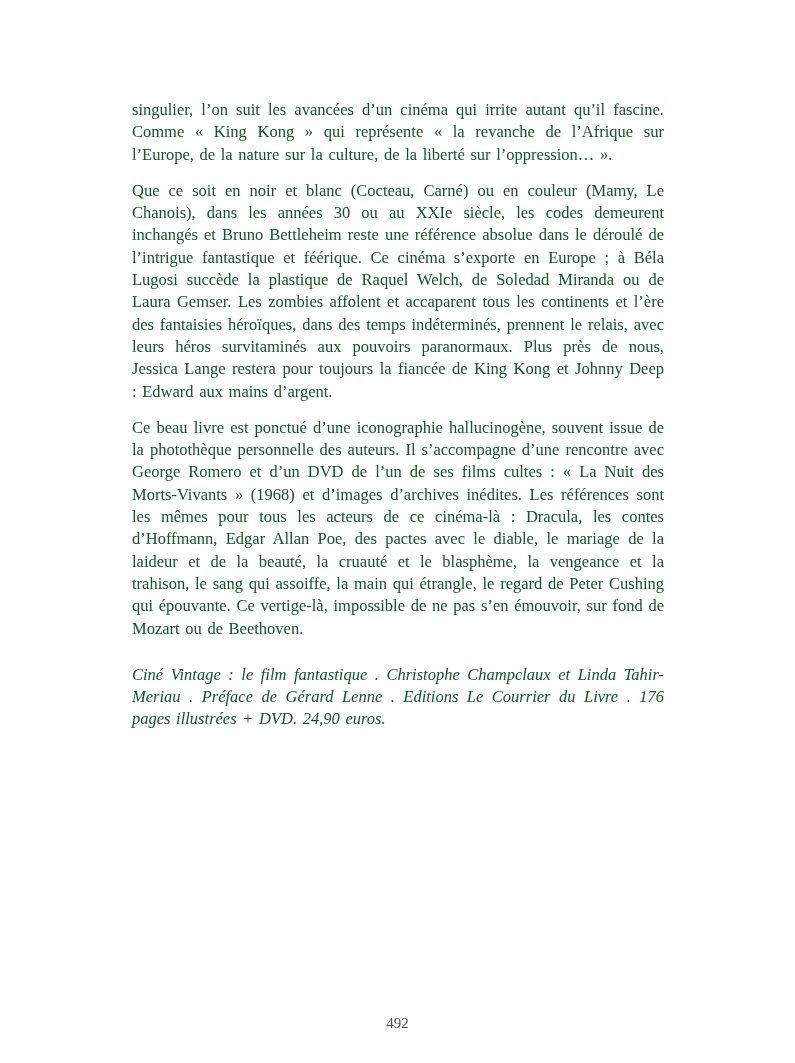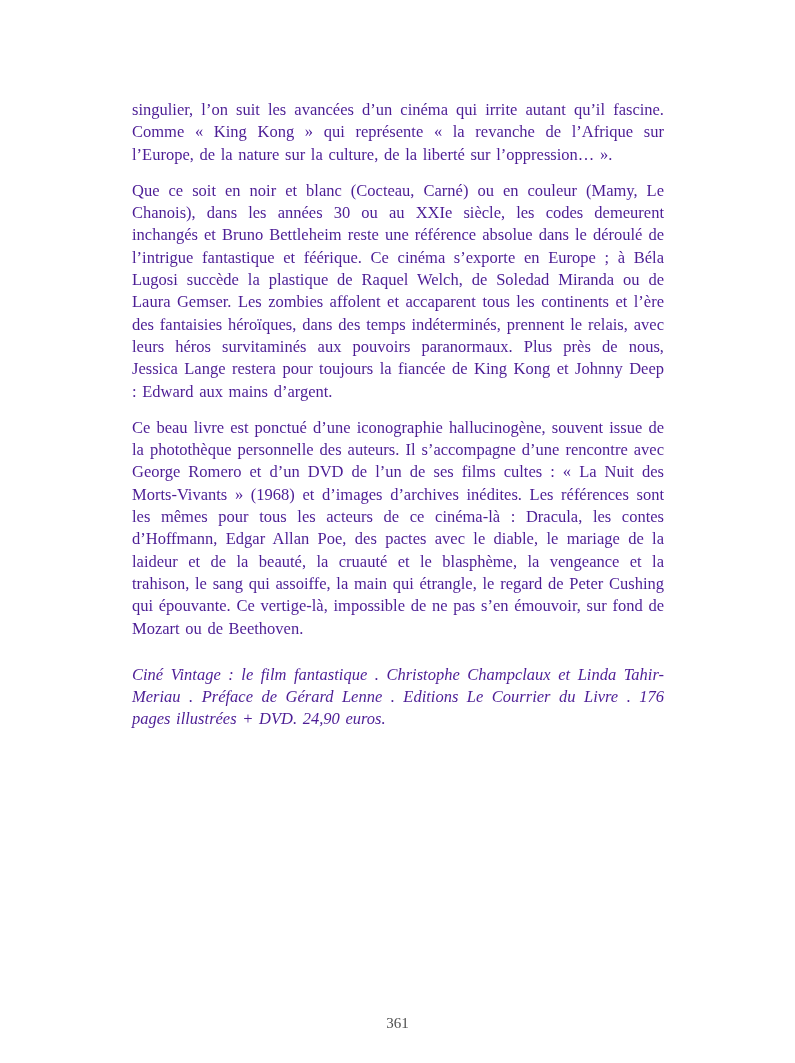--- a/index.html
+++ b/index.html
@@ -21,21 +21,21 @@
     left: 132px;
     top: 99px;
     width: 532px;
   }
   .para {
     margin: 0 0 14px 0;
     font-size: 16.5px;
     line-height: 22.3px;
     text-align: justify;
     word-spacing: 1.5px;
-    color: #4c1d95;
+    color: #14532d;
   }
   .para.italic {
     font-style: italic;
     margin-top: 24px;
   }
   .page-number {
     position: absolute;
     left: 0;
     top: 1014px;
     width: 100%;
@@ -48,14 +48,14 @@
 </head>
 <body>
 
 <div class="page">
   <div class="text-column">
     <p class="para">singulier, l’on suit les avancées d’un cinéma qui irrite autant qu’il fascine. Comme « King Kong » qui représente « la revanche de l’Afrique sur l’Europe, de la nature sur la culture, de la liberté sur l’oppression… ».</p>
     <p class="para">Que ce soit en noir et blanc (Cocteau, Carné) ou en couleur (Mamy, Le Chanois), dans les années 30 ou au XXIe siècle, les codes demeurent inchangés et Bruno Bettleheim reste une référence absolue dans le déroulé de l’intrigue fantastique et féérique. Ce cinéma s’exporte en Europe ; à Béla Lugosi succède la plastique de Raquel Welch, de Soledad Miranda ou de Laura Gemser. Les zombies affolent et accaparent tous les continents et l’ère des fantaisies héroïques, dans des temps indéterminés, prennent le relais, avec leurs héros survitaminés aux pouvoirs paranormaux. Plus près de nous, Jessica Lange restera pour toujours la fiancée de King Kong et Johnny Deep : Edward aux mains d’argent.</p>
     <p class="para">Ce beau livre est ponctué d’une iconographie hallucinogène, souvent issue de la photothèque personnelle des auteurs. Il s’accompagne d’une rencontre avec George Romero et d’un DVD de l’un de ses films cultes : « La Nuit des Morts-Vivants » (1968) et d’images d’archives inédites. Les références sont les mêmes pour tous les acteurs de ce cinéma-là : Dracula, les contes d’Hoffmann, Edgar Allan Poe, des pactes avec le diable, le mariage de la laideur et de la beauté, la cruauté et le blasphème, la vengeance et la trahison, le sang qui assoiffe, la main qui étrangle, le regard de Peter Cushing qui épouvante. Ce vertige-là, impossible de ne pas s’en émouvoir, sur fond de Mozart ou de Beethoven.</p>
     <p class="para italic">Ciné Vintage : le film fantastique . Christophe Champclaux et Linda Tahir-Meriau . Préface de Gérard Lenne . Editions Le Courrier du Livre . 176 pages illustrées + DVD. 24,90 euros.</p>
   </div>
-  <div class="page-number">361</div>
+  <div class="page-number">492</div>
 </div>
 
 </body></html>

